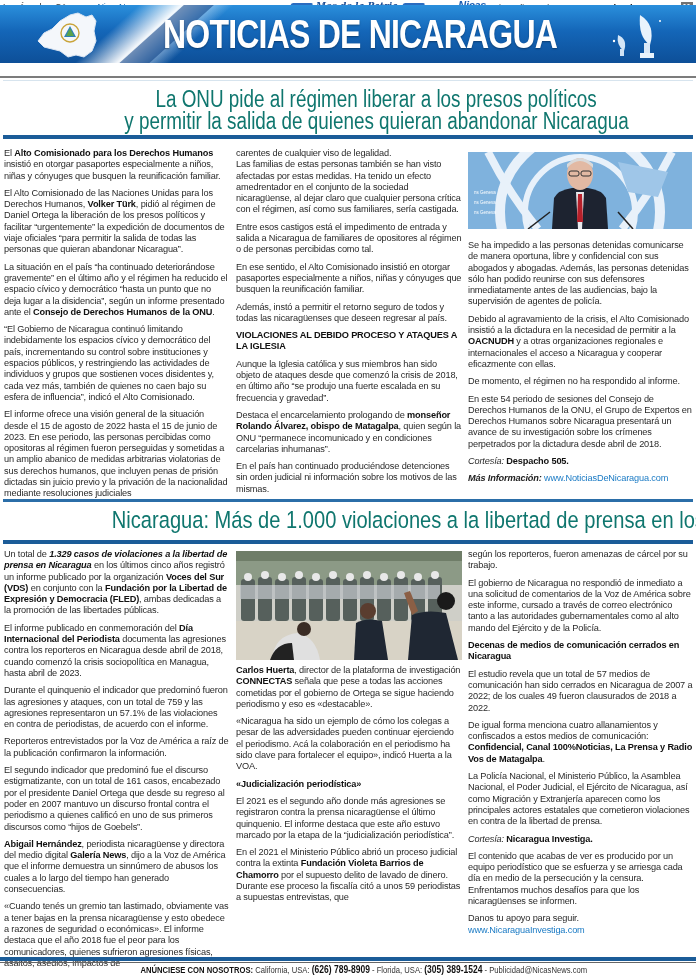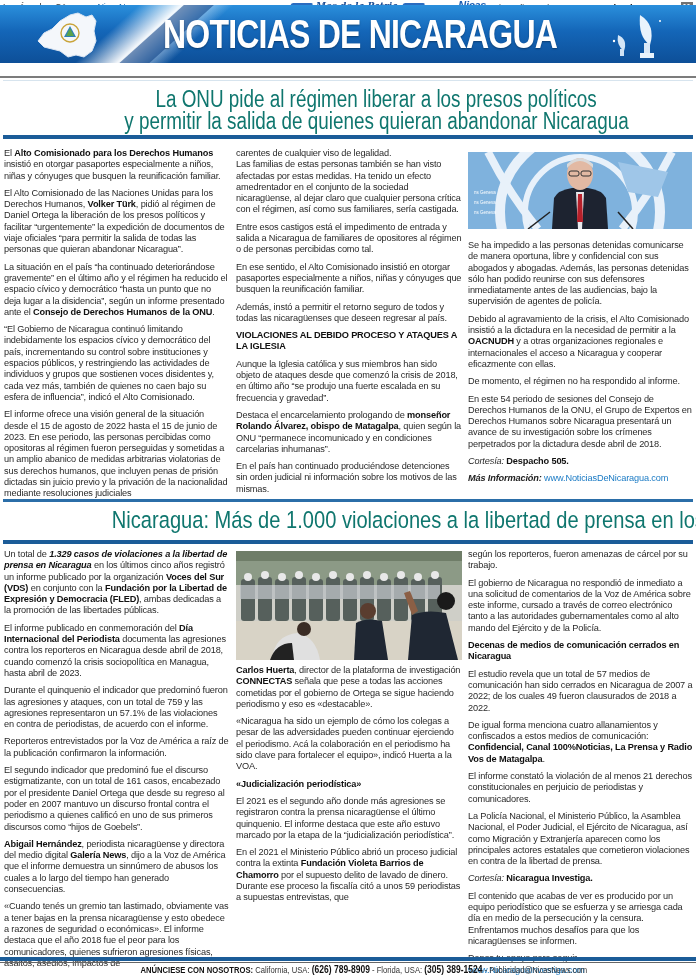--- a/index.html
+++ b/index.html
@@ -233,21 +233,20 @@
   <p>El 2021 es el segundo año donde más agresiones se registraron contra la prensa nicaragüense el último quinquenio. El informe destaca que este año estuvo marcado por la etapa de la “judicialización periodística”.</p>
   <p><span>En el 2021 el Ministerio Público abrió un proceso judicial contra la extinta </span><b>Fundación Violeta Barrios de Chamorro</b><span> por el supuesto delito de lavado de dinero. Durante ese proceso la fiscalía citó a unos 59 periodistas a supuestas entrevistas, que</span></p>
 </div>
 
 <div class="col" style="left:468px;top:549px;width:226px;">
   <p>según los reporteros, fueron amenazas de cárcel por su trabajo.</p>
   <p>El gobierno de Nicaragua no respondió de inmediato a una solicitud de comentarios de la Voz de América sobre este informe, cursado a través de correo electrónico tanto a las autoridades gubernamentales como al alto mando del Ejército y de la Policía.</p>
   <p class="subhead">Decenas de medios de comunicación cerrados en Nicaragua</p>
   <p>El estudio revela que un total de 57 medios de comunicación han sido cerrados en Nicaragua de 2007 a 2022; de los cuales 49 fueron clausurados de 2018 a 2022.</p>
   <p><span>De igual forma menciona cuatro allanamientos y confiscados a estos medios de comunicación: </span><b>Confidencial, Canal 100%Noticias, La Prensa y Radio Vos de Matagalpa</b><span>.</span></p>
-  <p>El informe constató la violación de al menos 21 derechos constitucionales en perjuicio de periodistas y comunicadores.</p>
   <p>La Policía Nacional, el Ministerio Público, la Asamblea Nacional, el Poder Judicial, el Ejército de Nicaragua, así como Migración y Extranjería aparecen como los principales actores estatales que cometieron violaciones en contra de la libertad de prensa.</p>
   <p><span class="cort">Cortesía: </span><b>Nicaragua Investiga.</b></p>
   <p>El contenido que acabas de ver es producido por un equipo periodístico que se esfuerza y se arriesga cada día en medio de la persecución y la censura. Enfrentamos muchos desafíos para que los nicaragüenses se informen.</p>
   <p class="tight">Danos tu apoyo para seguir.</p>
   <p><span class="link">www.NicaraguaInvestiga.com</span></p>
 
 </div>
 
 <div class="footline1"></div>
 <div class="footline2"></div>

